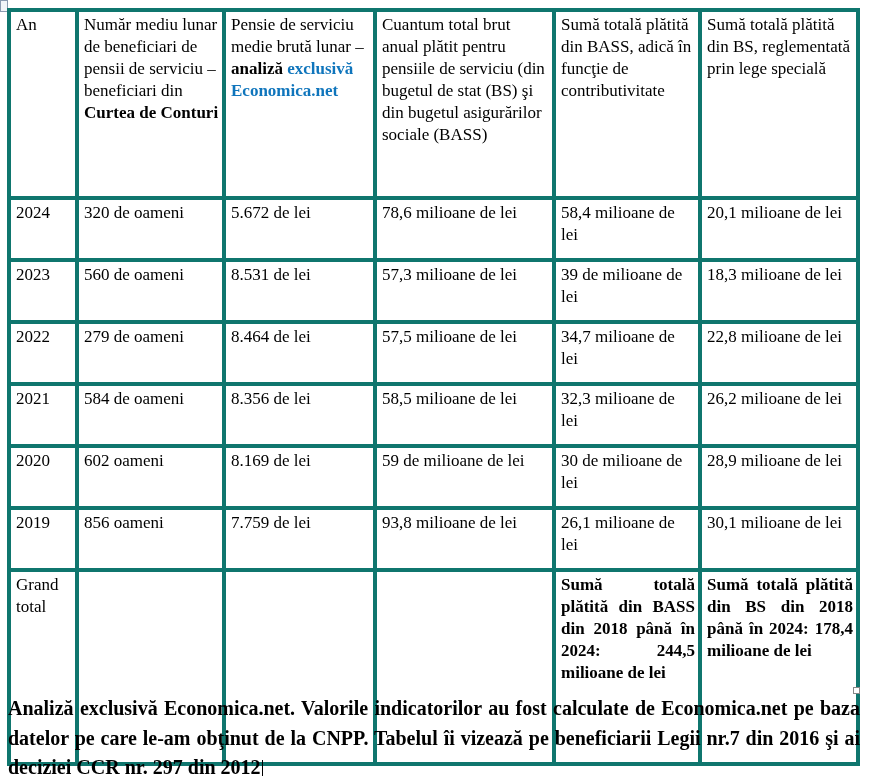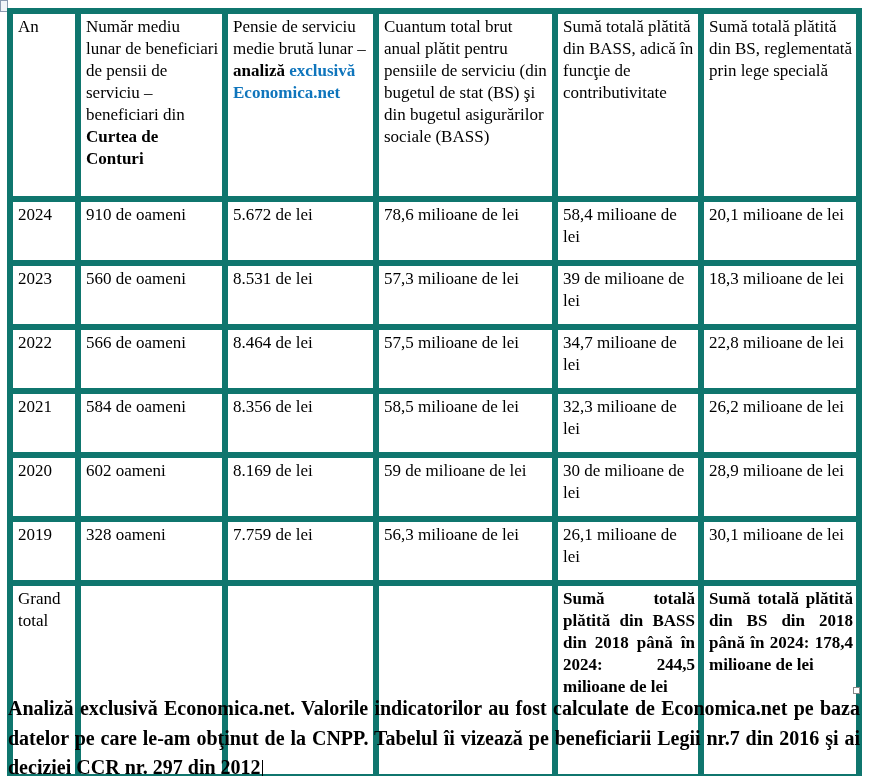--- a/index.html
+++ b/index.html
@@ -30,21 +30,21 @@
   }
   table.pension {
     position: absolute;
     left: 7px;
     top: 8px;
     width: 849px;
     border-collapse: collapse;
     table-layout: fixed;
   }
   th, td {
-    border: 6px solid #0f766e;
+    border: 4px solid #0f766e;
     vertical-align: top;
     padding: 2px 3px 12px 5px;
     font-size: 17px;
     line-height: 22px;
     font-weight: normal;
     text-align: left;
     overflow: hidden;
   }
   thead tr { height: 188px; }
   tbody tr { height: 39px; }
@@ -98,37 +98,37 @@
           <th><span class="seg normal">Număr mediu lunar de beneficiari de pensii de serviciu – beneficiari din </span><span class="seg bold">Curtea de Conturi</span></th>
           <th><span class="seg normal">Pensie de serviciu medie brută lunar – </span><span class="seg bold">analiză </span><span class="seg bold-blue">exclusivă Economica.net</span></th>
           <th><span class="seg normal">Cuantum total brut anual plătit pentru pensiile de serviciu (din bugetul de stat (BS) şi din bugetul asigurărilor sociale (BASS)</span></th>
           <th><span class="seg normal">Sumă totală plătită din BASS, adică în funcţie de contributivitate</span></th>
           <th><span class="seg normal">Sumă totală plătită din BS, reglementată prin lege specială</span></th>
         </tr>
     </thead>
     <tbody id="body-rows">
         <tr>
           <td>2024</td>
-          <td>910 de oameni</td>
+          <td>320 de oameni</td>
           <td>5.672 de lei</td>
           <td>78,6 milioane de lei</td>
           <td>58,4 milioane de lei</td>
           <td>20,1 milioane de lei</td>
         </tr>
         <tr>
           <td>2023</td>
           <td>560 de oameni</td>
           <td>8.531 de lei</td>
           <td>57,3 milioane de lei</td>
           <td>39 de milioane de lei</td>
           <td>18,3 milioane de lei</td>
         </tr>
         <tr>
           <td>2022</td>
-          <td>566 de oameni</td>
+          <td>279 de oameni</td>
           <td>8.464 de lei</td>
           <td>57,5 milioane de lei</td>
           <td>34,7 milioane de lei</td>
           <td>22,8 milioane de lei</td>
         </tr>
         <tr>
           <td>2021</td>
           <td>584 de oameni</td>
           <td>8.356 de lei</td>
           <td>58,5 milioane de lei</td>
@@ -138,23 +138,23 @@
         <tr>
           <td>2020</td>
           <td>602 oameni</td>
           <td>8.169 de lei</td>
           <td>59 de milioane de lei</td>
           <td>30 de milioane de lei</td>
           <td>28,9 milioane de lei</td>
         </tr>
         <tr>
           <td>2019</td>
-          <td>328 oameni</td>
+          <td>856 oameni</td>
           <td>7.759 de lei</td>
-          <td>56,3 milioane de lei</td>
+          <td>93,8 milioane de lei</td>
           <td>26,1 milioane de lei</td>
           <td>30,1 milioane de lei</td>
         </tr>
         <tr>
           <td>Grand total</td>
           <td></td>
           <td></td>
           <td></td>
           <td class="bold">Sumă totală plătită din BASS din 2018 până în 2024: 244,5 milioane  de lei</td>
           <td class="bold">Sumă totală plătită din BS din 2018 până în 2024: 178,4 milioane  de lei</td>

